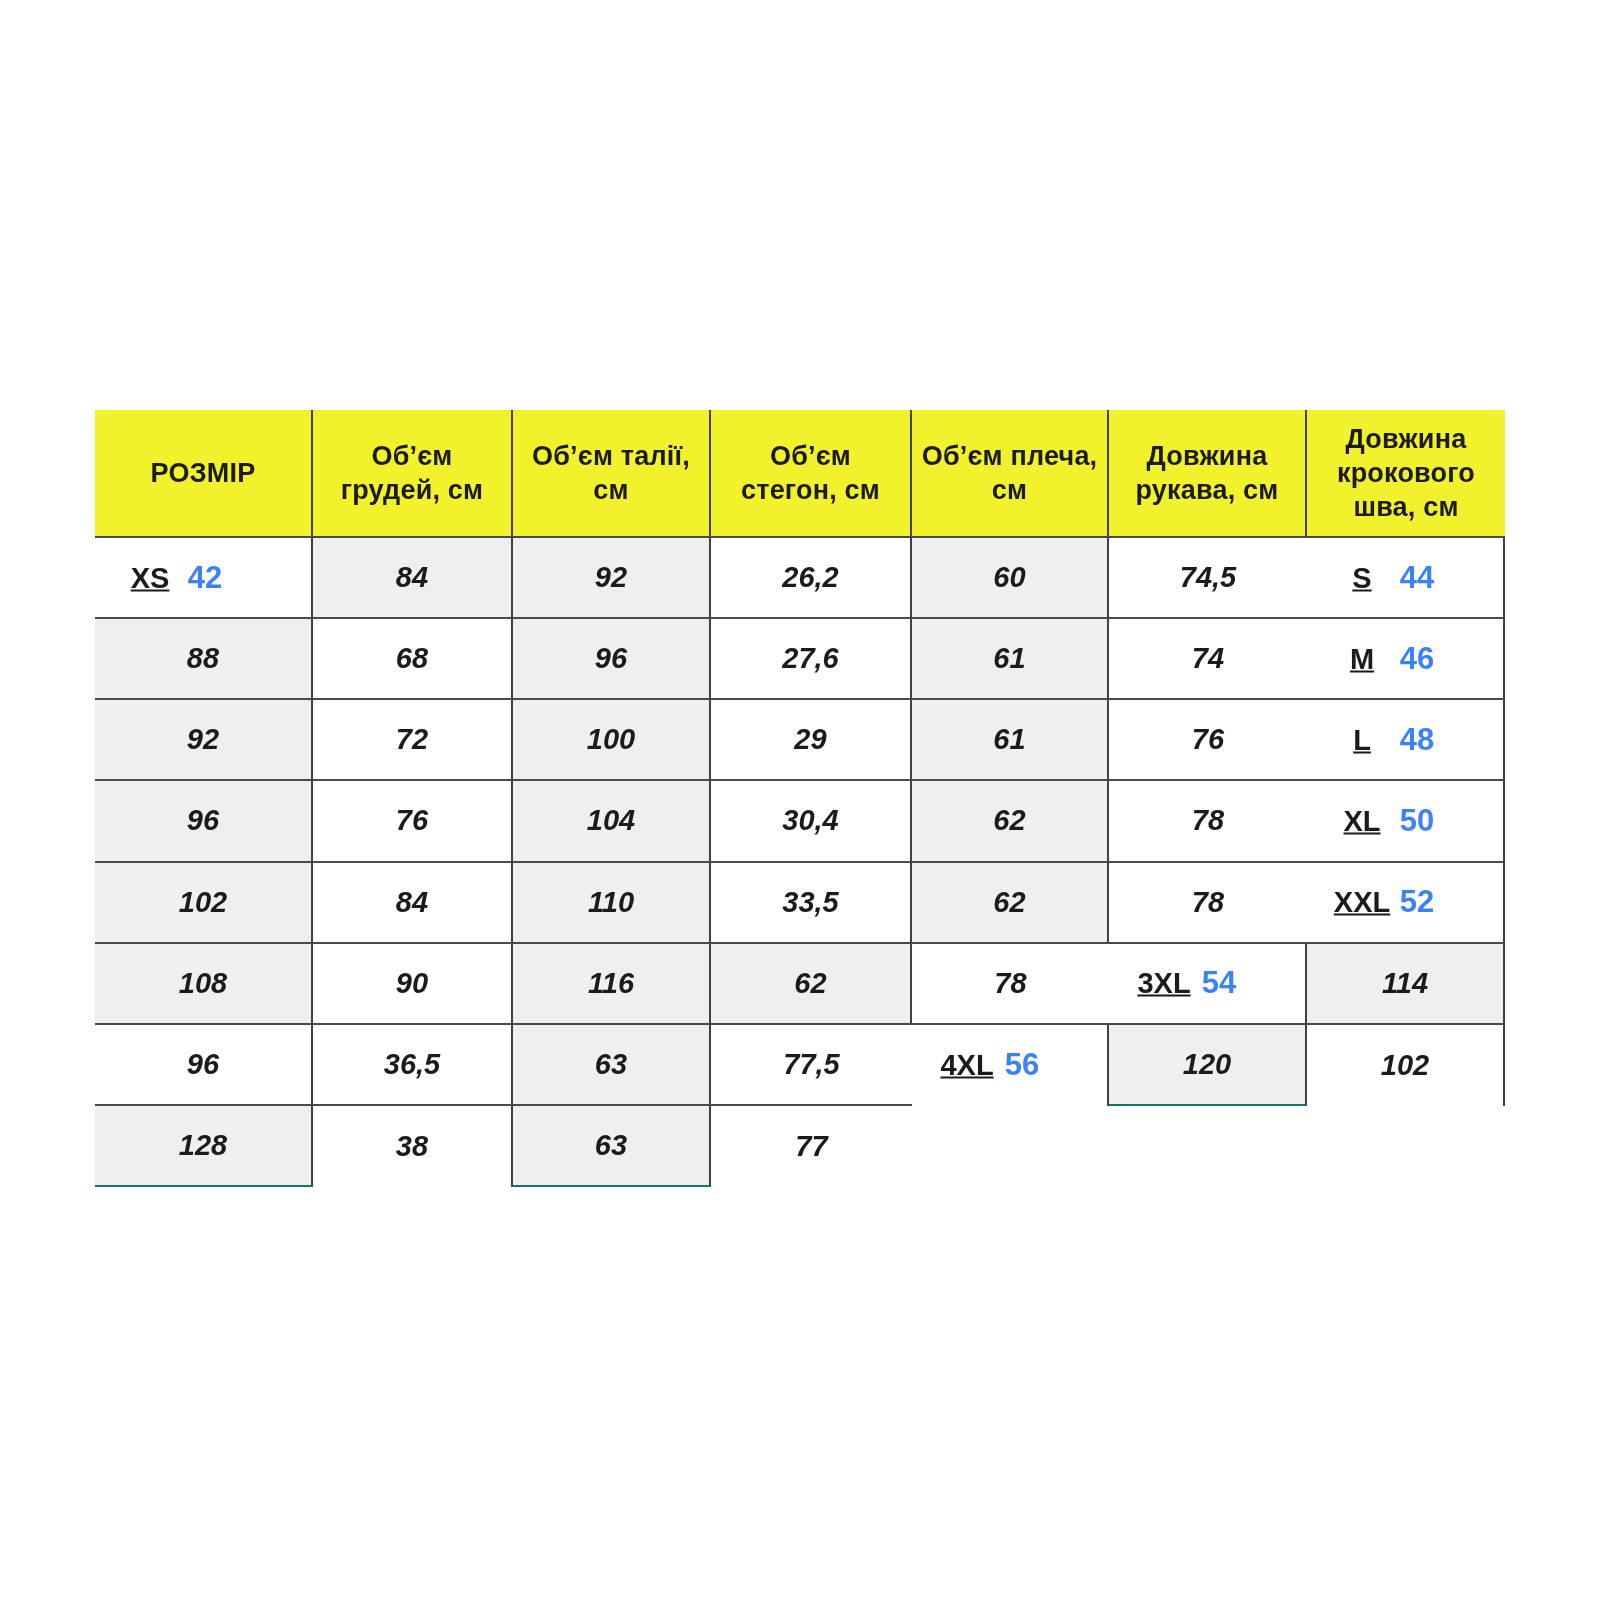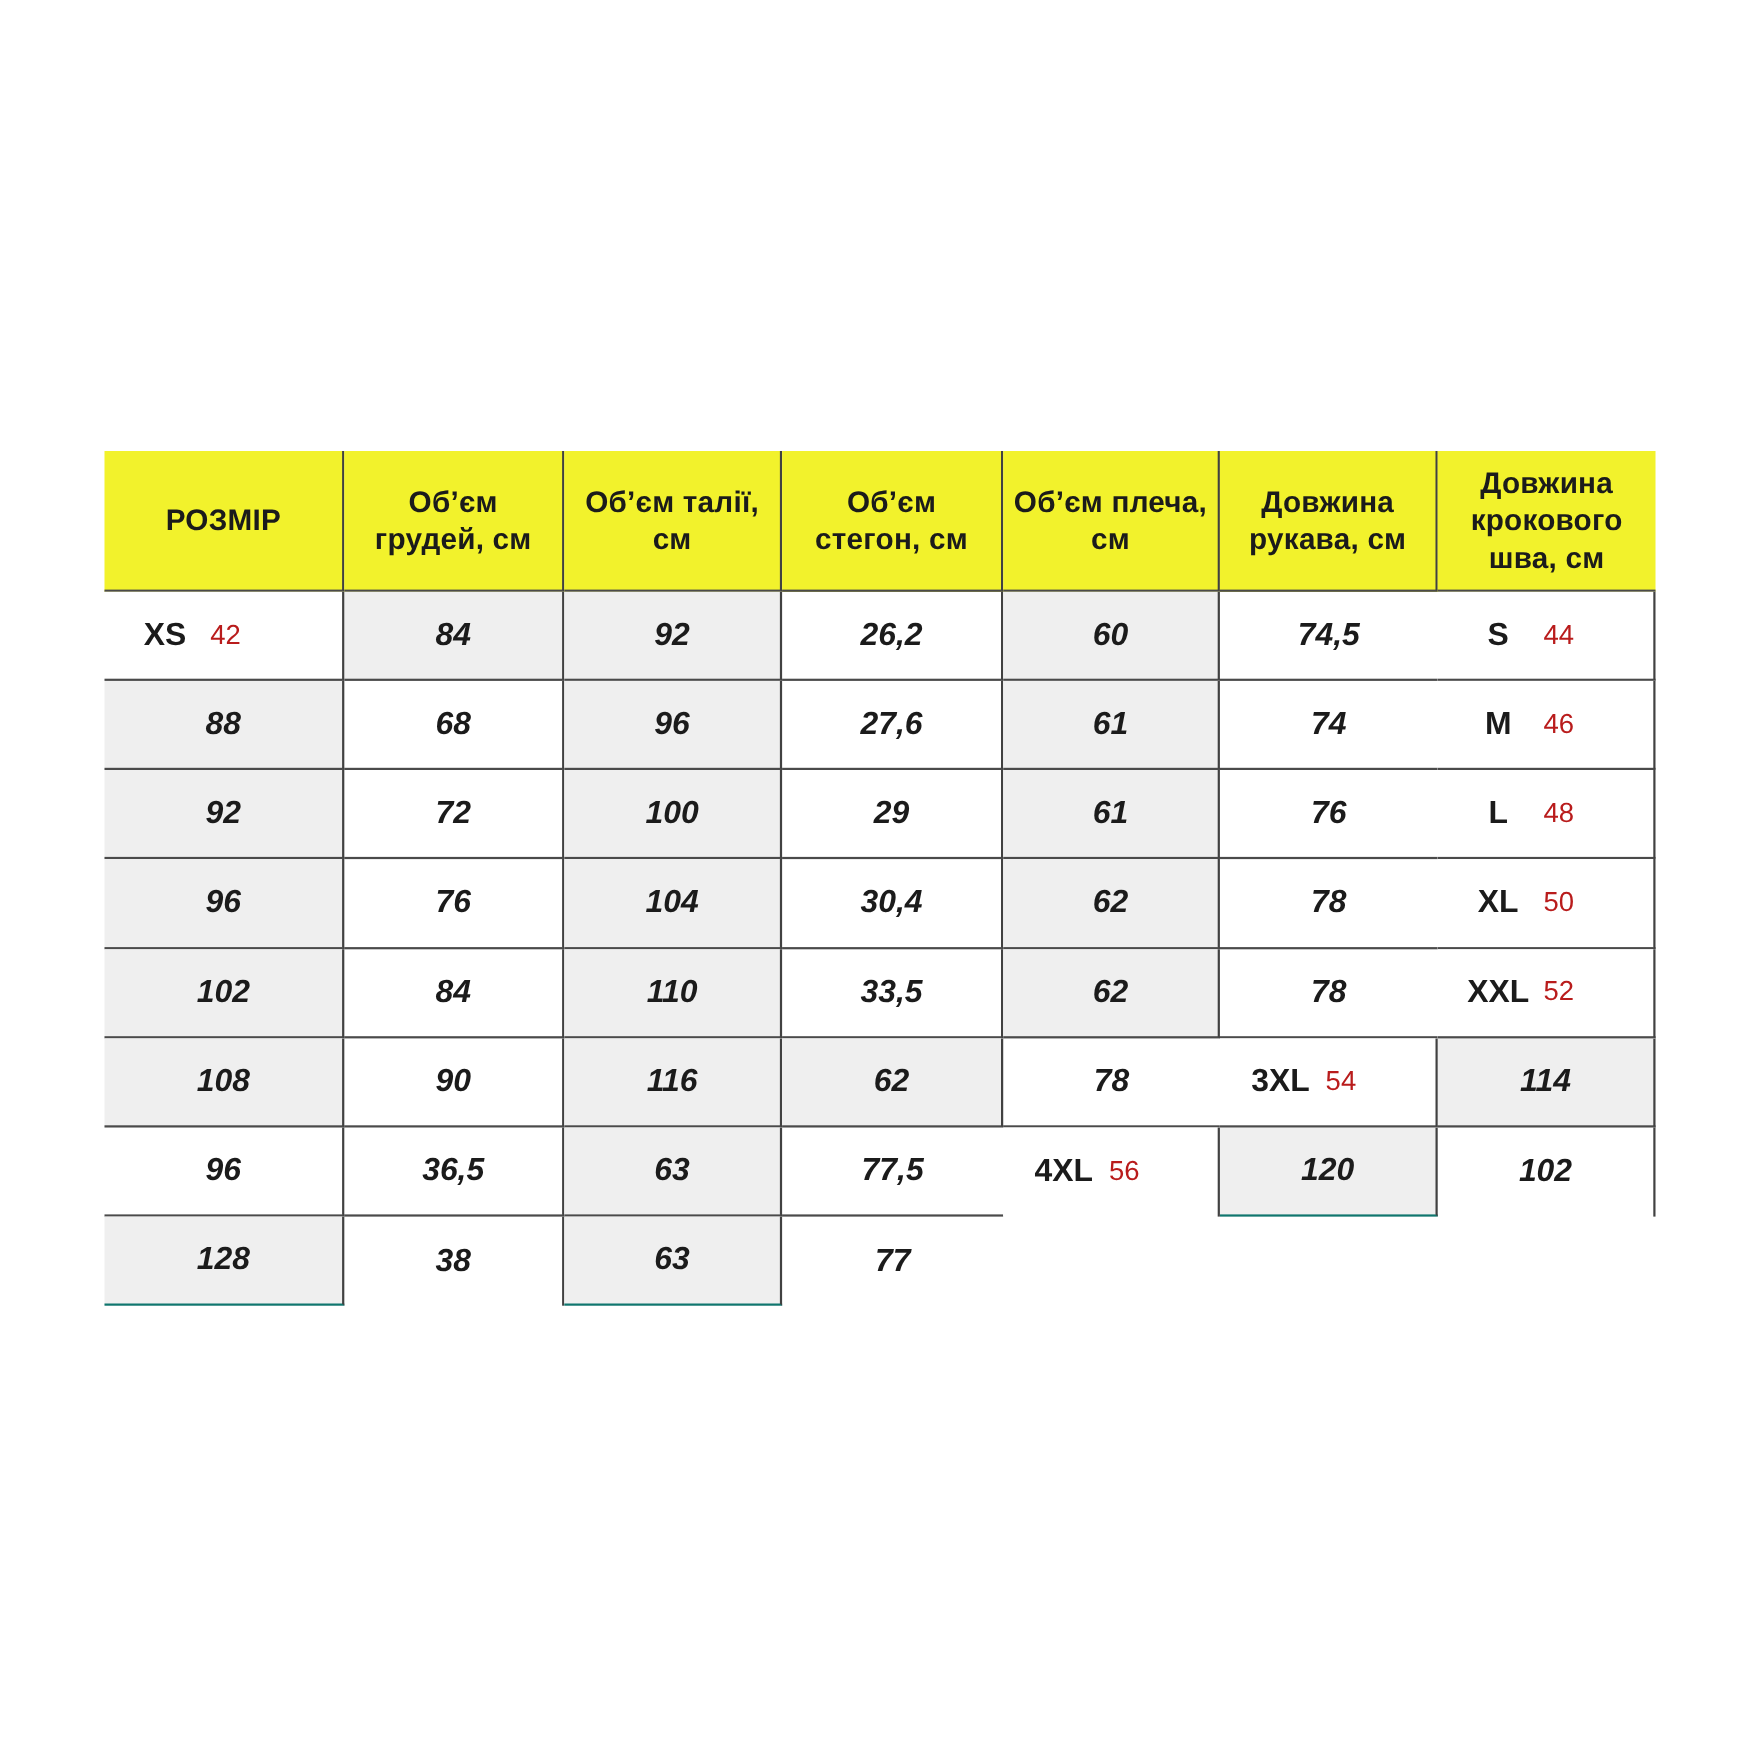--- a/index.html
+++ b/index.html
@@ -58,26 +58,27 @@
     position: absolute;
     top: 50%;
     transform: translateY(-50%);
     width: 110px;
     text-align: center;
   }
   .size-letter {
     left: 0;
     font-weight: 700;
     font-size: 29px;
+    text-decoration: underline;
   }
   .size-num {
     left: 55px;
-    font-weight: 400;
-    font-size: 25px;
-    color: #b91c1c;
+    font-weight: 700;
+    font-size: 31px;
+    color: #3b82f6;
   }
 </style>
 </head>
 <body>
 
 <div class="canvas">
   <div class="grid" id="grid">
     <div class="cell header vline hline">РОЗМІР</div>
     <div class="cell header vline hline">Об’єм грудей, см</div>
     <div class="cell header vline hline">Об’єм талії, см</div>

